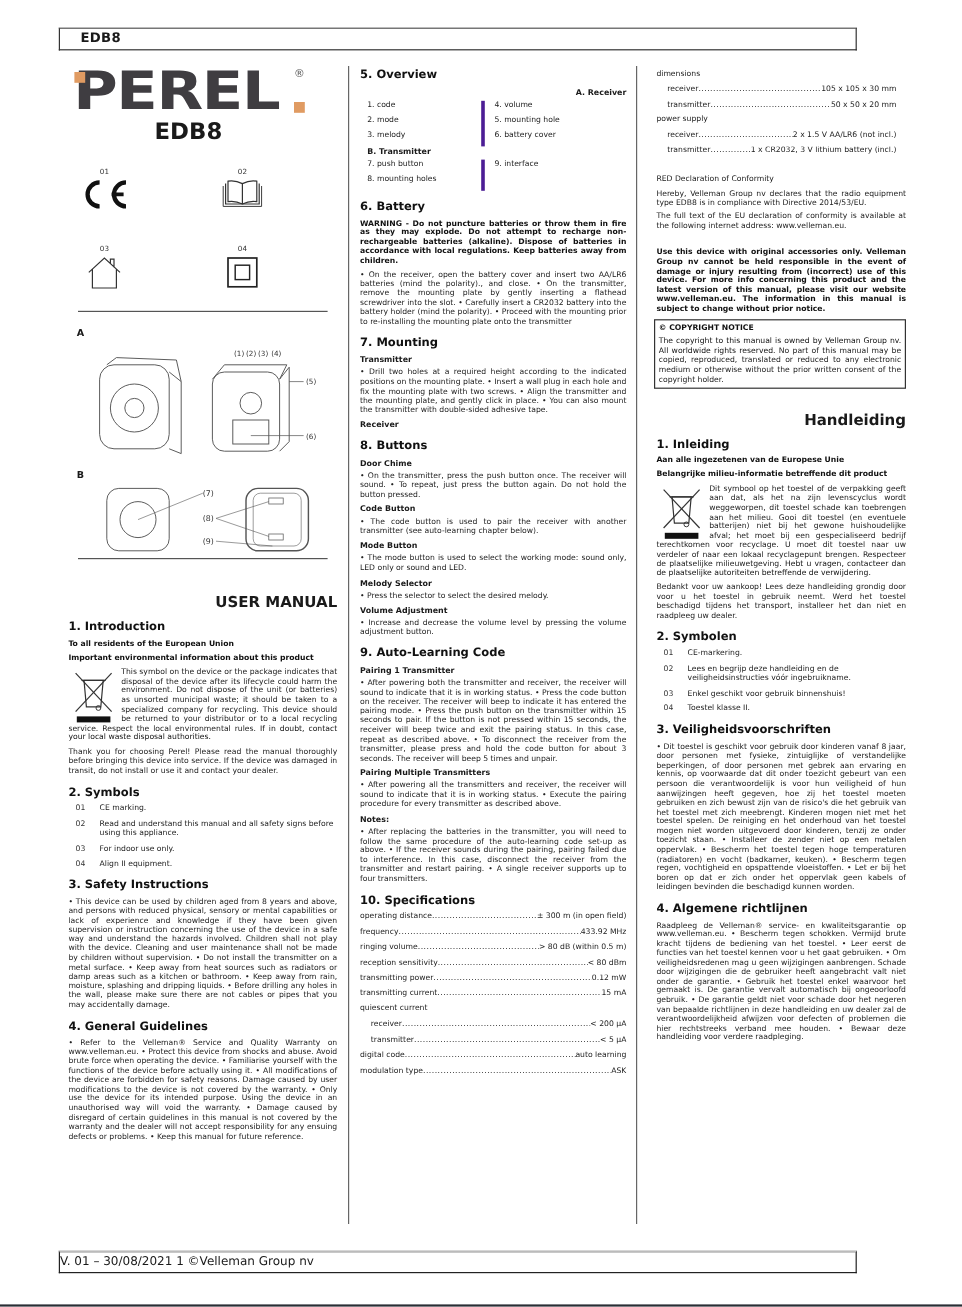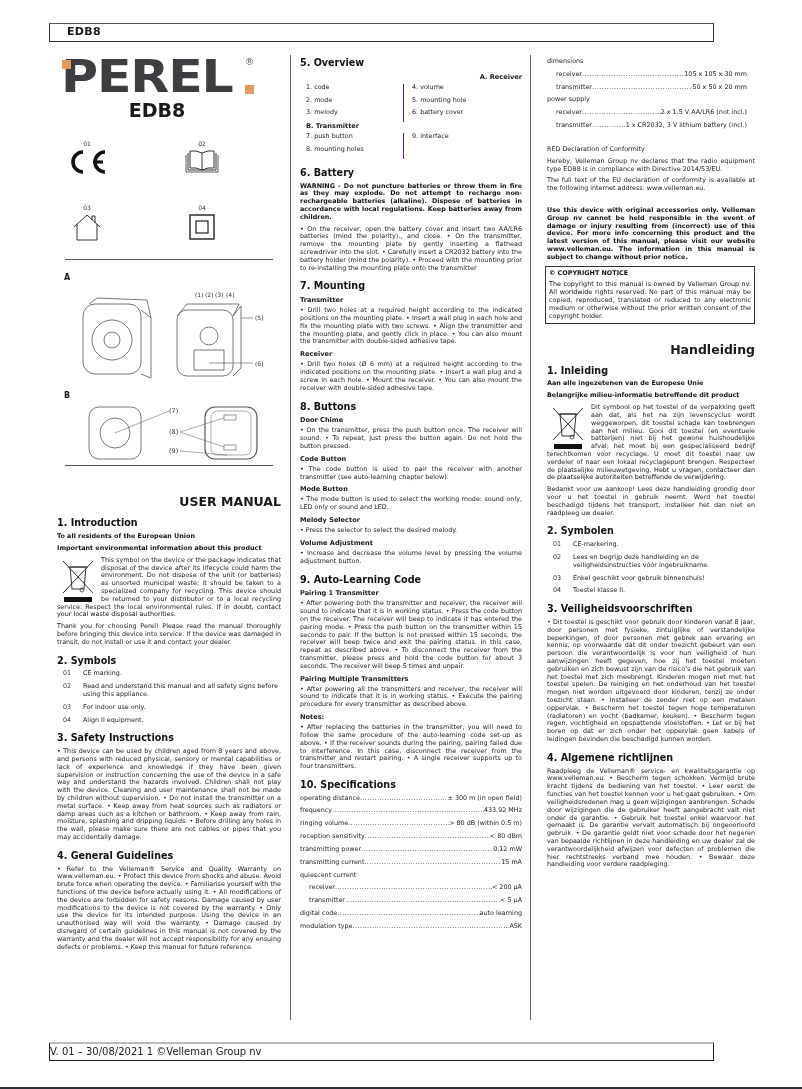--- a/index.html
+++ b/index.html
@@ -43,21 +43,21 @@
   .fig-label { position: absolute; font-weight: bold; font-size: 8px; }
 
   .weee { float: left; width: 34px; height: 44px; margin: 2px 6px 0 4px; }
 
   .sym-list { margin: 2px 0 6px 0; }
   .sym-row { display: flex; font-size: 6.4px; margin-bottom: 5px; }
   .sym-row .num { width: 26px; padding-left: 6px; color: #333; }
   .sym-row .txt { flex: 1; color: #222; }
 
   .ov { display: flex; margin: 2px 0 0 6px; }
-  .ov .left { width: 98px; border-right: 1px solid #4c1d95; padding-right: 4px; }
+  .ov .left { width: 98px; border-right: 3px solid #4c1d95; padding-right: 4px; }
   .ov .right { padding-left: 8px; }
   .ov div.i { font-size: 6.4px; margin-bottom: 5px; color: #222; }
 
   .spec { display: flex; font-size: 6.4px; margin-bottom: 5px; color: #222; white-space: nowrap; overflow: hidden; }
   .spec .k { flex: none; }
   .spec .dots { flex: 1; overflow: hidden; letter-spacing: 0.4px; }
   .spec .dots::after { content: "......................................................................................................."; }
   .spec .v { flex: none; }
   .spec.sub { padding-left: 9px; }
   .spec-head { font-size: 6.4px; color: #222; margin-bottom: 5px; }
@@ -234,21 +234,20 @@
   </div>
 
   <h2>6. Battery</h2>
   <p class="b">WARNING - Do not puncture batteries or throw them in fire as they may explode. Do not attempt to recharge non-rechargeable batteries (alkaline). Dispose of batteries in accordance with local regulations. Keep batteries away from children.</p>
   <p>• On the receiver, open the battery cover and insert two AA/LR6 batteries (mind the polarity)., and close. • On the transmitter, remove the mounting plate by gently inserting a flathead screwdriver into the slot. • Carefully insert a CR2032 battery into the battery holder (mind the polarity). • Proceed with the mounting prior to re-installing the mounting plate onto the transmitter</p>
 
   <h2>7. Mounting</h2>
   <h3>Transmitter</h3>
   <p>• Drill two holes at a required height according to the indicated positions on the mounting plate. • Insert a wall plug in each hole and fix the mounting plate with two screws. • Align the transmitter and the mounting plate, and gently click in place. • You can also mount the transmitter with double-sided adhesive tape.</p>
   <h3>Receiver</h3>
-  <p>• Drill two holes (Ø 6 mm) at a required height according to the indicated positions on the mounting plate. • Insert a wall plug and a screw in each hole. • Mount the receiver. • You can also mount the receiver with double-sided adhesive tape.</p>
 
   <h2>8. Buttons</h2>
   <h3>Door Chime</h3>
   <p>• On the transmitter, press the push button once. The receiver will sound. • To repeat, just press the button again. Do not hold the button pressed.</p>
   <h3>Code Button</h3>
   <p>• The code button is used to pair the receiver with another transmitter (see auto-learning chapter below).</p>
   <h3>Mode Button</h3>
   <p>• The mode button is used to select the working mode: sound only, LED only or sound and LED.</p>
   <h3>Melody Selector</h3>
   <p>• Press the selector to select the desired melody.</p>

